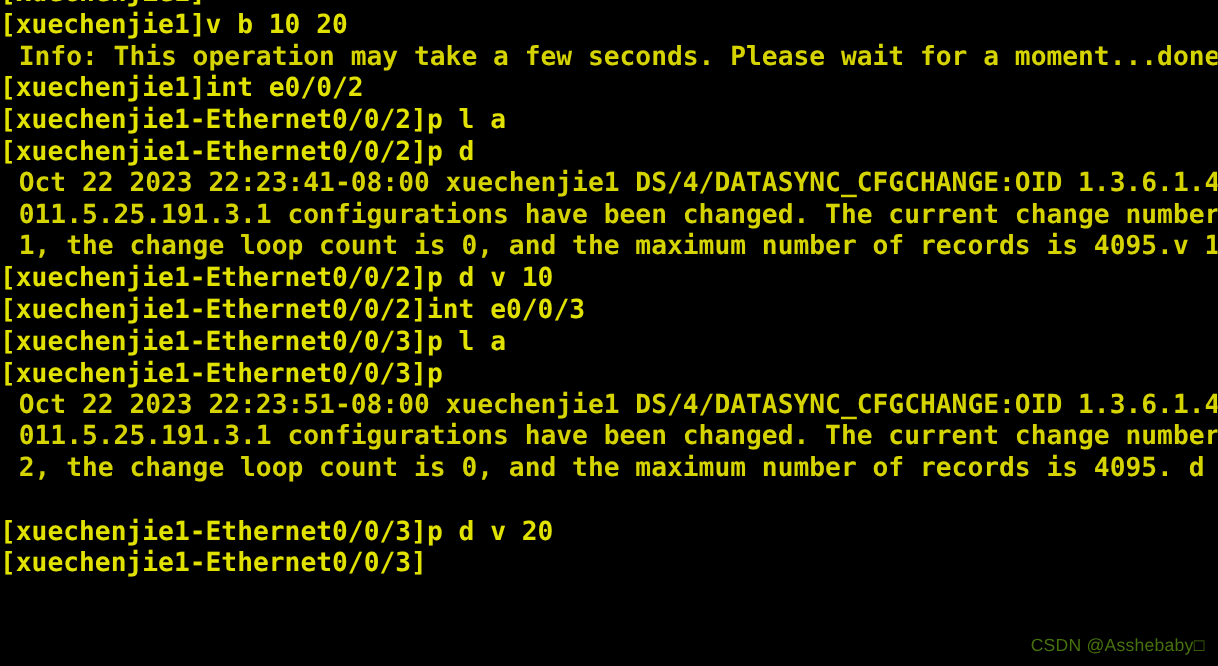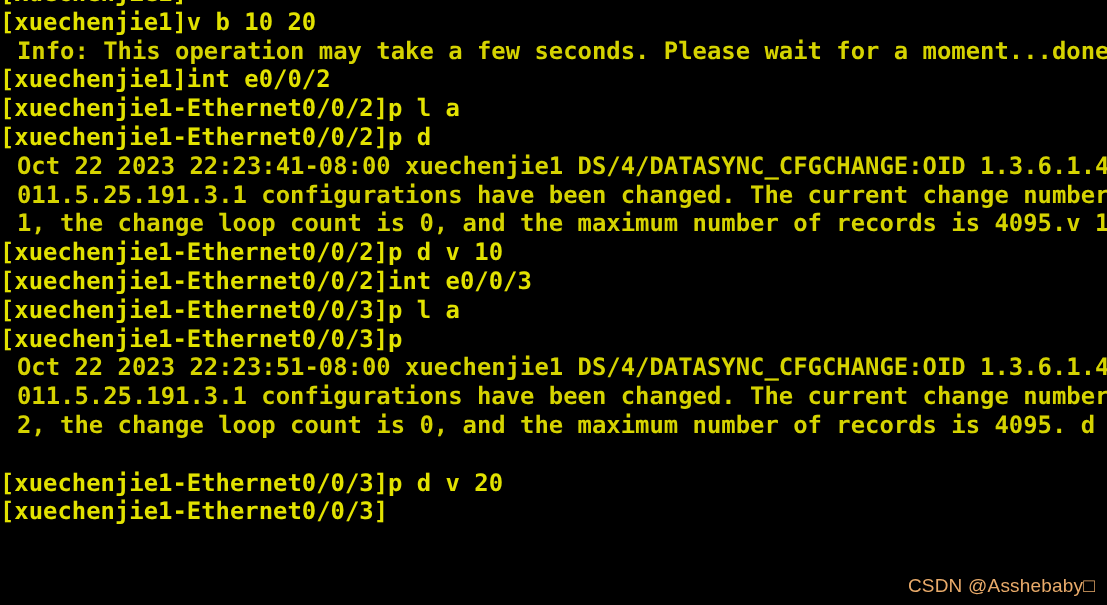--- a/index.html
+++ b/index.html
@@ -57,23 +57,23 @@
     color: #e2e200;
   }
   .row.blank {
     color: transparent;
   }
 
   #watermark {
     position: absolute;
     right: 12px;
     bottom: 8px;
-    color: #fdba74;
+    color: #4d7c0f;
     font-family: "Liberation Sans", sans-serif;
-    font-size: 19px;
+    font-size: 16px;
     font-weight: normal;
     letter-spacing: 0.2px;
     white-space: pre;
     opacity: 0.92;
   }
 </style>
 </head>
 <body>
 
 <div id="terminal">

